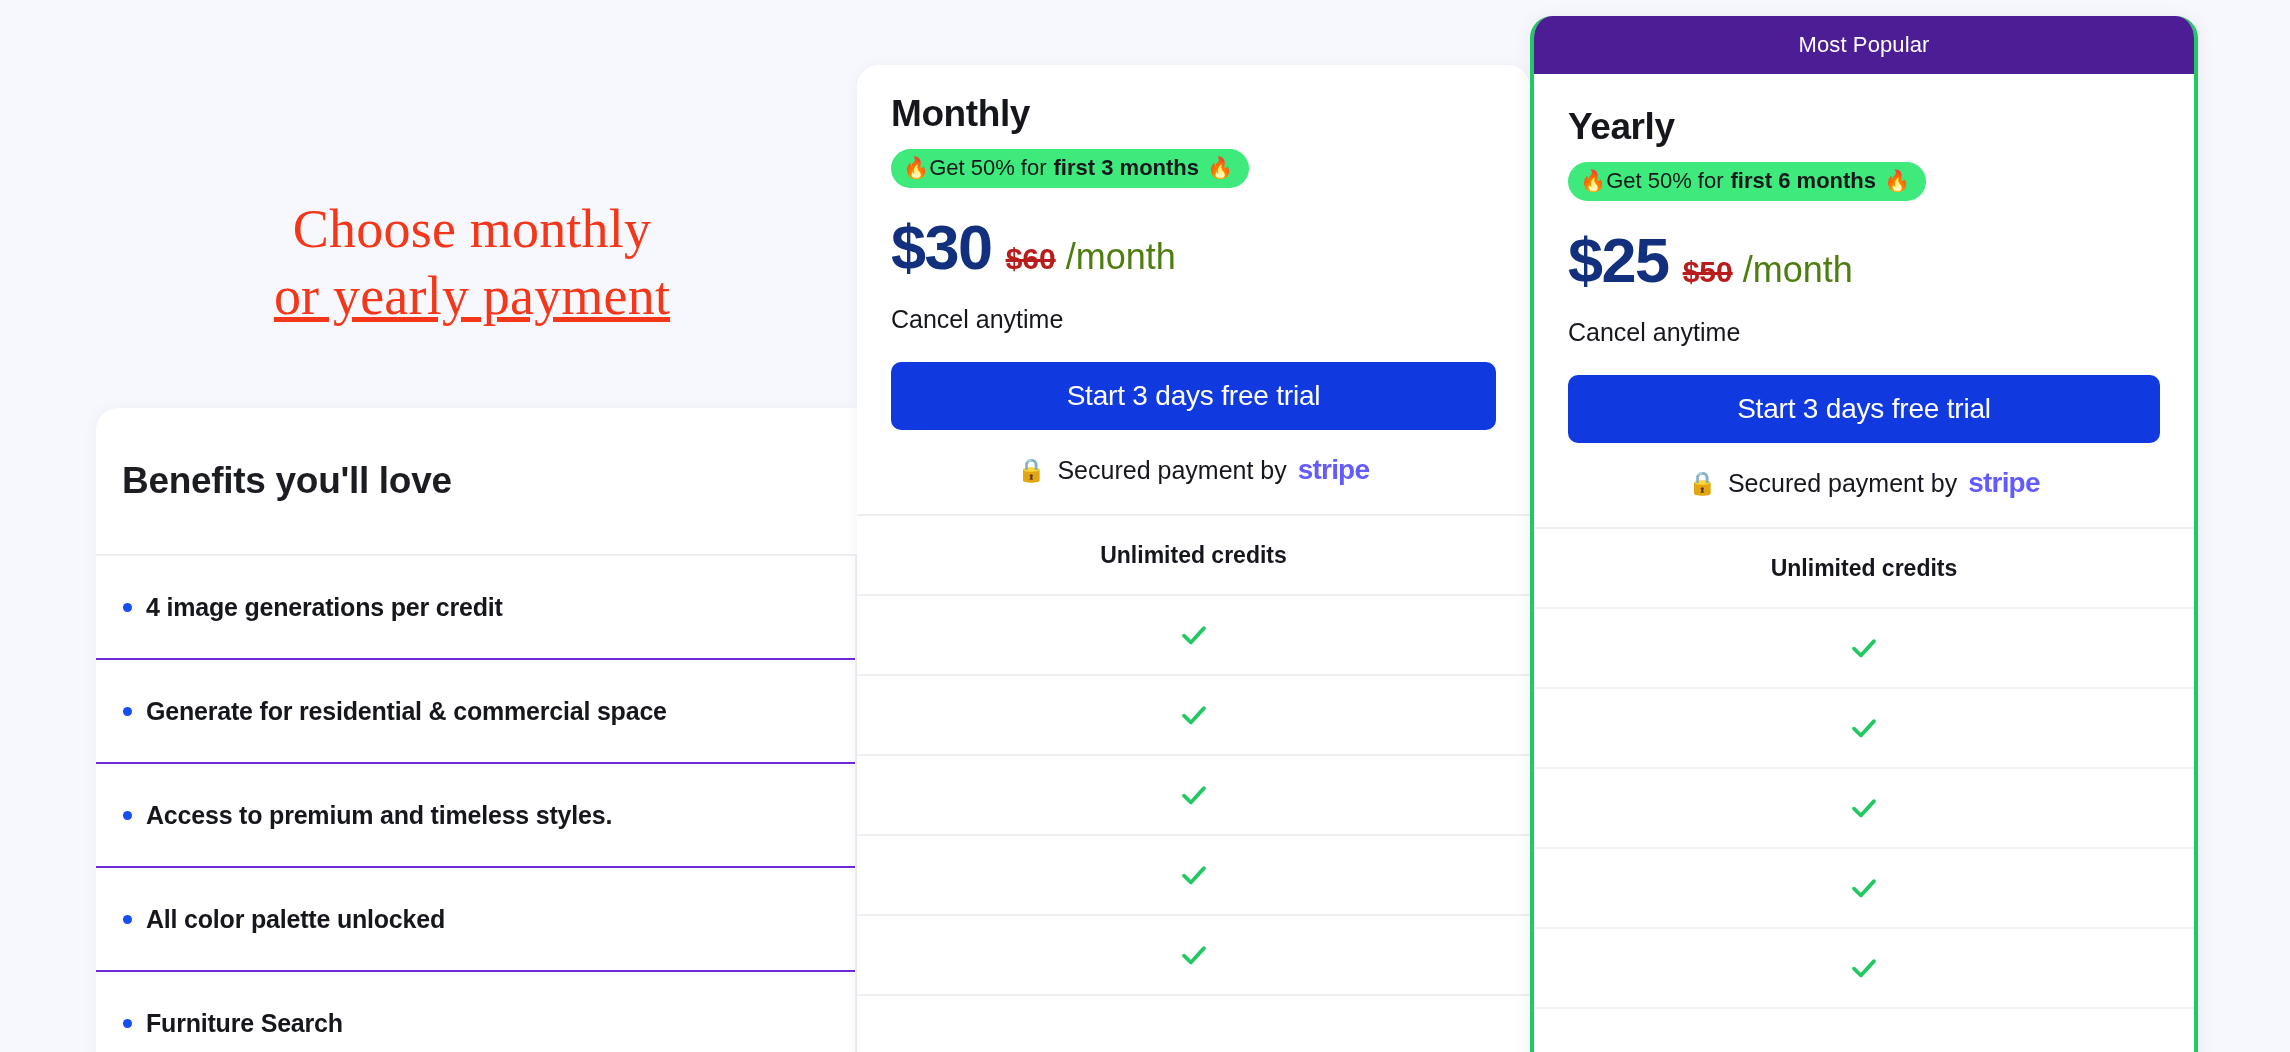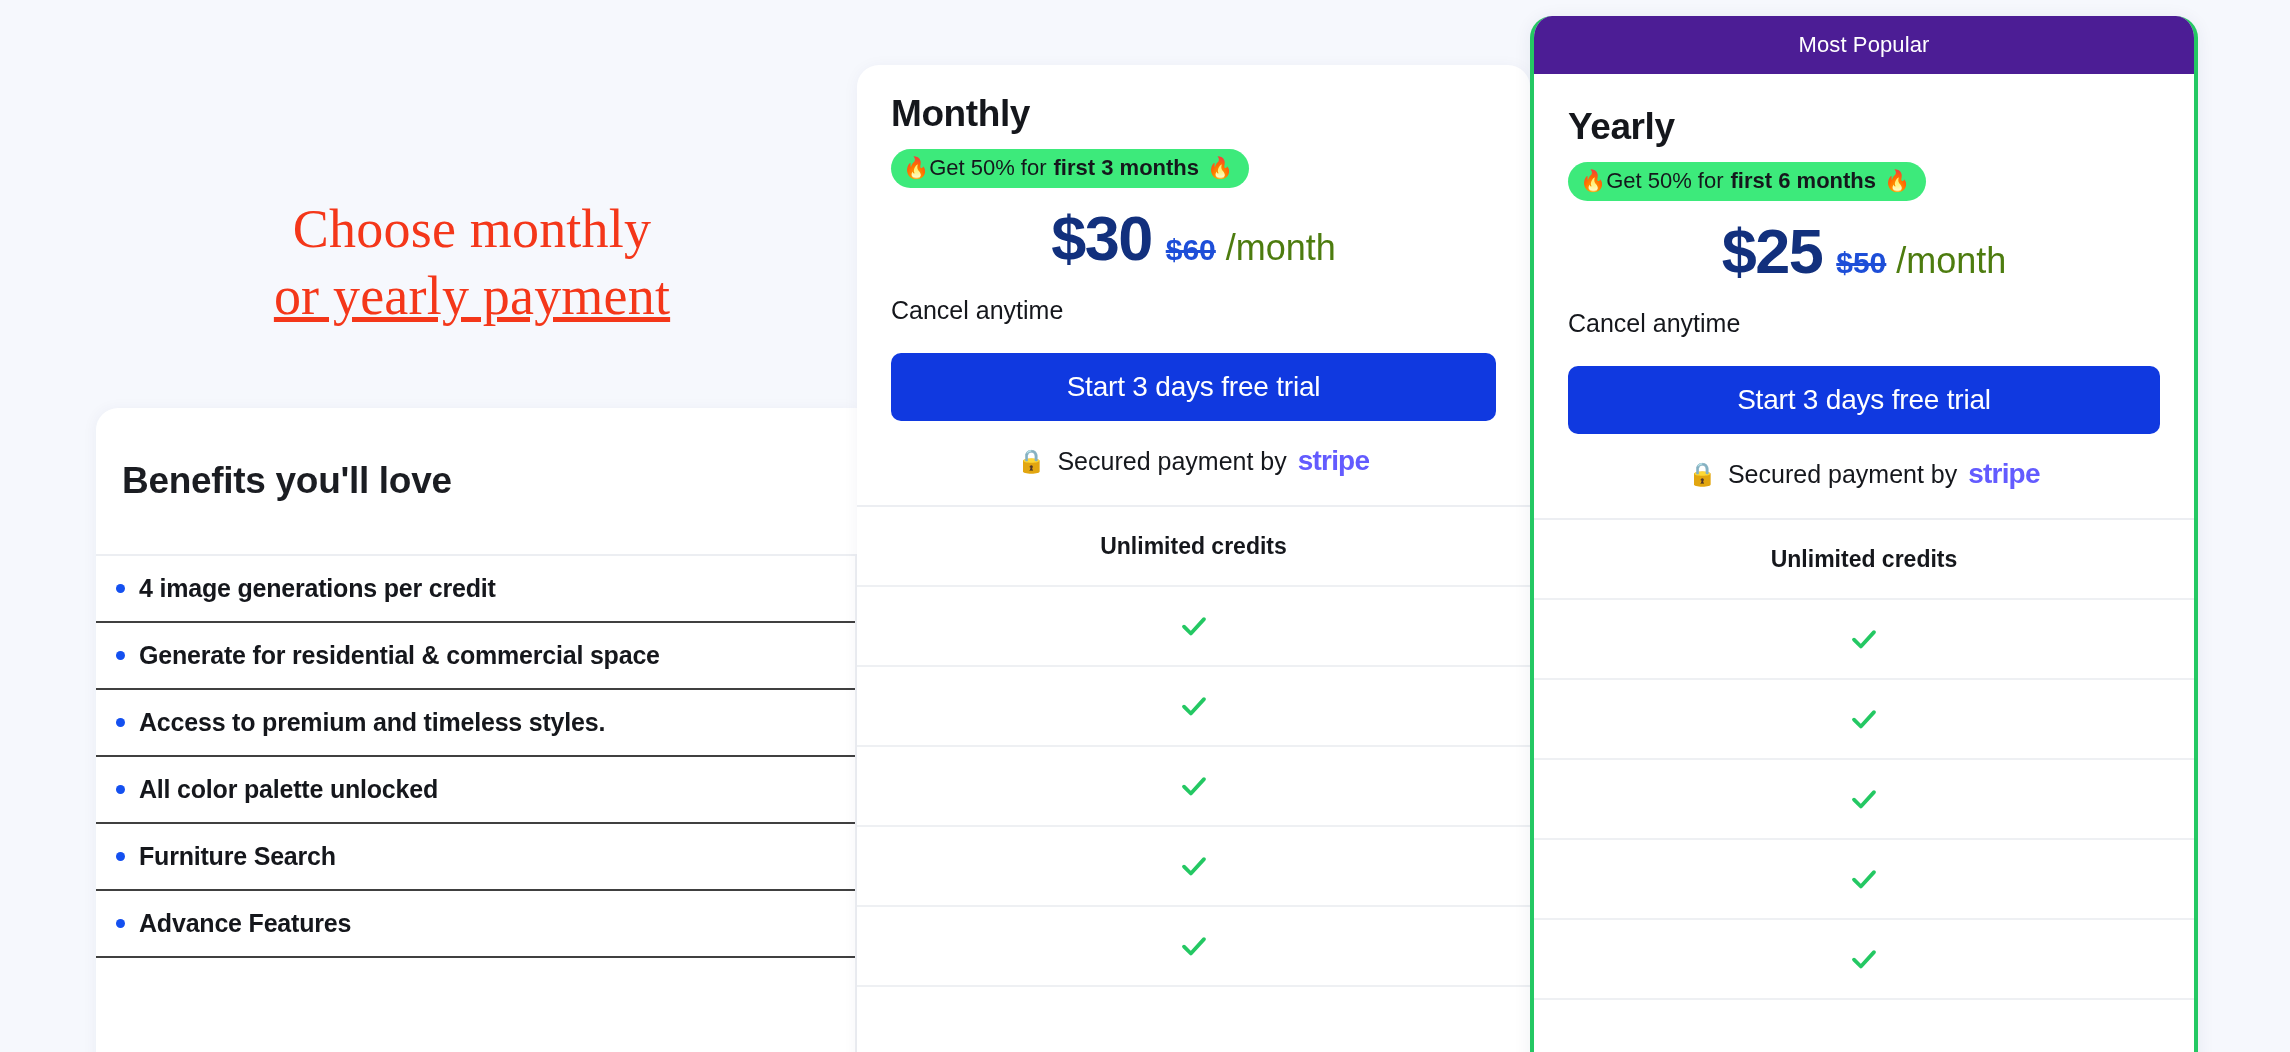--- a/index.html
+++ b/index.html
@@ -45,25 +45,25 @@
     padding-left: 26px;
     border-bottom: 2px solid #eceef2;
   }
   .benefits-head h2 {
     font-size: 37px;
     font-weight: bold;
     color: #1b1d22;
     letter-spacing: -0.3px;
   }
   .benefit-row {
-    height: 67px;
-    display: flex;
-    align-items: center;
-    padding-left: 20px;
-    border-bottom: 2px solid #404040;
+    height: 104px;
+    display: flex;
+    align-items: center;
+    padding-left: 27px;
+    border-bottom: 2px solid #6d28d9;
   }
   .benefit-row .bullet {
     width: 9px; height: 9px;
     border-radius: 50%;
     background: #1450f0;
     margin-right: 14px;
     flex: 0 0 auto;
   }
   .benefit-row .blabel {
     font-size: 25px;
@@ -126,33 +126,32 @@
     color: #15171c;
     white-space: nowrap;
   }
   .promo-pill .fire { font-size: 21px; }
   .promo-pill .pre { margin-right: 7px; }
   .promo-pill .strong { font-weight: bold; margin-right: 8px; }
 
   .price-row {
     display: flex;
     align-items: baseline;
-    margin-top: 14px;
-    justify-content: center;
+    margin-top: 23px;
   }
   .price-main {
     font-size: 63px;
     font-weight: bold;
     color: #12307d;
     letter-spacing: -1.5px;
   }
   .price-old {
     font-size: 30px;
     font-weight: bold;
-    color: #1d4ed8;
+    color: #b91c1c;
     text-decoration: line-through;
     margin-left: 14px;
   }
   .price-per {
     font-size: 36px;
     color: #4d7c0f;
     margin-left: 10px;
   }
   .cancel-note {
     font-size: 25px;

